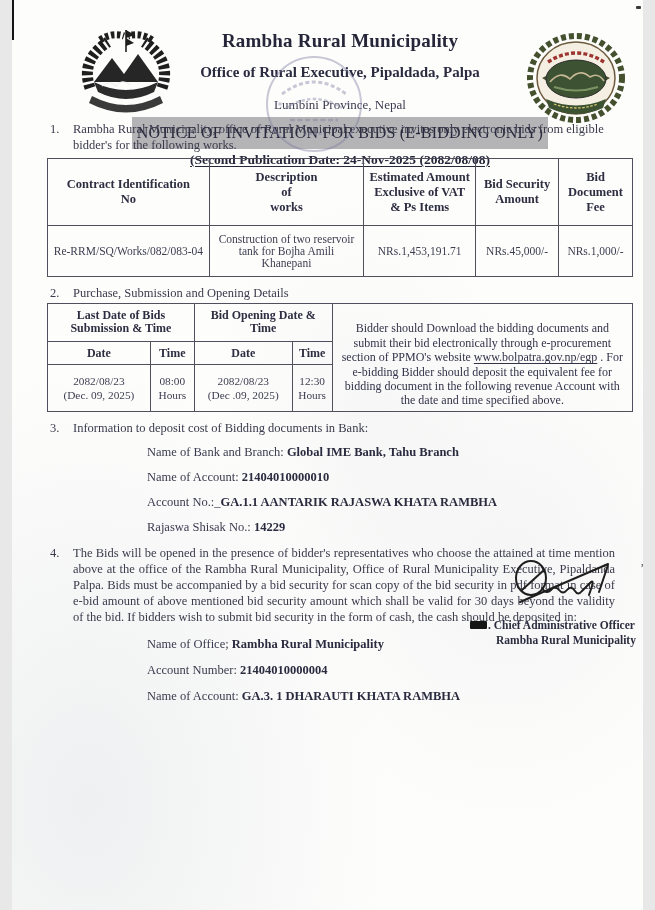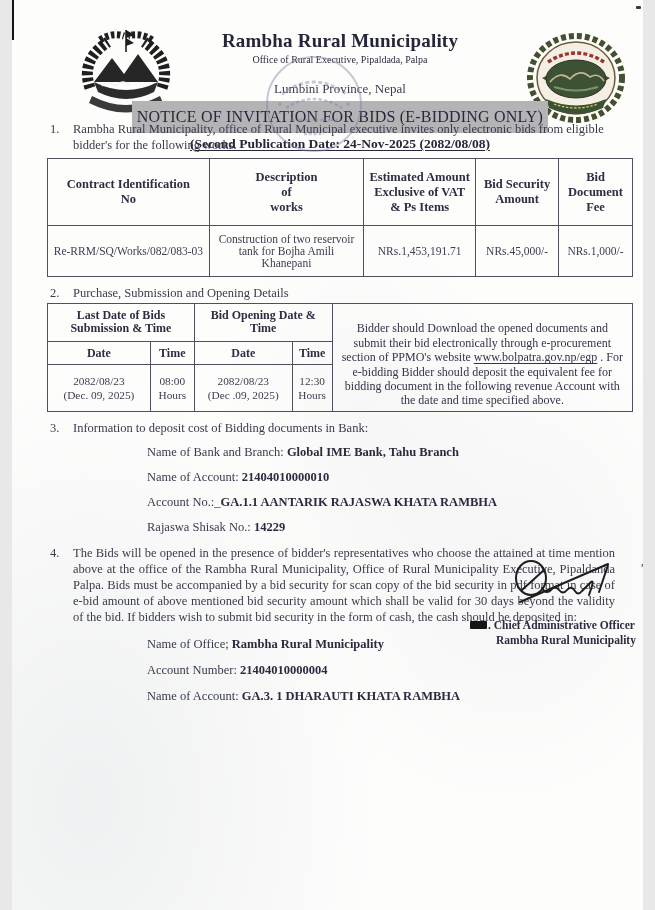--- a/index.html
+++ b/index.html
@@ -14,21 +14,21 @@
   }
   .edge-mark-left{position:absolute;left:0;top:0;width:2px;height:40px;background:#141414;}
   .corner-dot{position:absolute;right:2px;top:6px;width:5px;height:3px;background:#3a3a3a;border-radius:1px;}
 
   
   .hdr{position:absolute;top:0;left:0;right:0;height:122px;}
   .logo-left{position:absolute;left:60px;top:26px;width:108px;height:96px;}
   .logo-right{position:absolute;left:512px;top:32px;width:104px;height:92px;}
   .hdr-center{position:absolute;left:118px;top:30px;width:420px;text-align:center;}
   .hdr-title{font-size:19px;font-weight:bold;color:#26263a;letter-spacing:.2px;}
-  .hdr-office{font-size:10px;font-weight:normal;color:#2b2b40;margin-top:2px;}
+  .hdr-office{font-size:15px;font-weight:bold;color:#2b2b40;margin-top:12px;}
   .hdr-province{font-size:13px;color:#3c3c50;margin-top:16px;}
   .hdr-notice{display:inline-block;font-size:16px;color:#28283c;background:#b4b4b6;
     padding:7px 5px;margin-top:4px;letter-spacing:.2px;}
   .hdr-pub{font-size:13.5px;font-weight:bold;color:#26263a;margin-top:3px;
     text-decoration:underline;text-underline-offset:2px;text-align:center;}
   .stamp{position:absolute;left:248px;top:50px;width:108px;height:108px;opacity:.42;z-index:3;pointer-events:none;}
 
   
   .content{position:absolute;top:121px;left:0;right:0;}
   .numbered{display:flex;gap:9px;margin:0 28px 0 38px;font-size:12.5px;line-height:1.28;}
@@ -147,21 +147,21 @@
         <th>Estimated Amount
 Exclusive of VAT
 &amp; Ps Items</th>
         <th>Bid Security
 Amount</th>
         <th>Bid
 Document
 Fee</th>
       </tr>
       <tr>
-        <td>Re-RRM/SQ/Works/082/083-03</td>
+        <td>Re-RRM/SQ/Works/082/083-04</td>
         <td>Construction of two reservoir tank for Bojha Amili Khanepani</td>
         <td>NRs.1,453,191.71</td>
         <td>NRs.45,000/-</td>
         <td>NRs.1,000/-</td>
       </tr>
     </tbody>
       </table>
 
     <div class="numbered sec-head">
       <span class="num">2.</span>
@@ -175,21 +175,21 @@
           <col style="width:98px">
           <col style="width:40px">
           <col style="width:301px">
       </colgroup>
       <tbody>
           <tr>
         <th class="grp" colspan="2">Last Date of Bids
 Submission &amp; Time</th>
         <th class="grp" colspan="2">Bid Opening Date &amp; Time</th>
         <td class="note-cell" rowspan="3">
-          <span>Bidder should Download the opened documents and submit their bid electronically through e-procurement section of PPMO's website </span><span class="note-link">www.bolpatra.gov.np/egp</span><span> . For e-bidding Bidder should deposit the equivalent fee for bidding document in the following revenue Account with the date and time specified above.</span>
+          <span>Bidder should Download the bidding documents and submit their bid electronically through e-procurement section of PPMO's website </span><span class="note-link">www.bolpatra.gov.np/egp</span><span> . For e-bidding Bidder should deposit the equivalent fee for bidding document in the following revenue Account with the date and time specified above.</span>
         </td>
       </tr>
       <tr>
         <th class="sub">Date</th>
         <th class="sub">Time</th>
         <th class="sub">Date</th>
         <th class="sub">Time</th>
       </tr>
       <tr>
         <td class="val">2082/08/23

